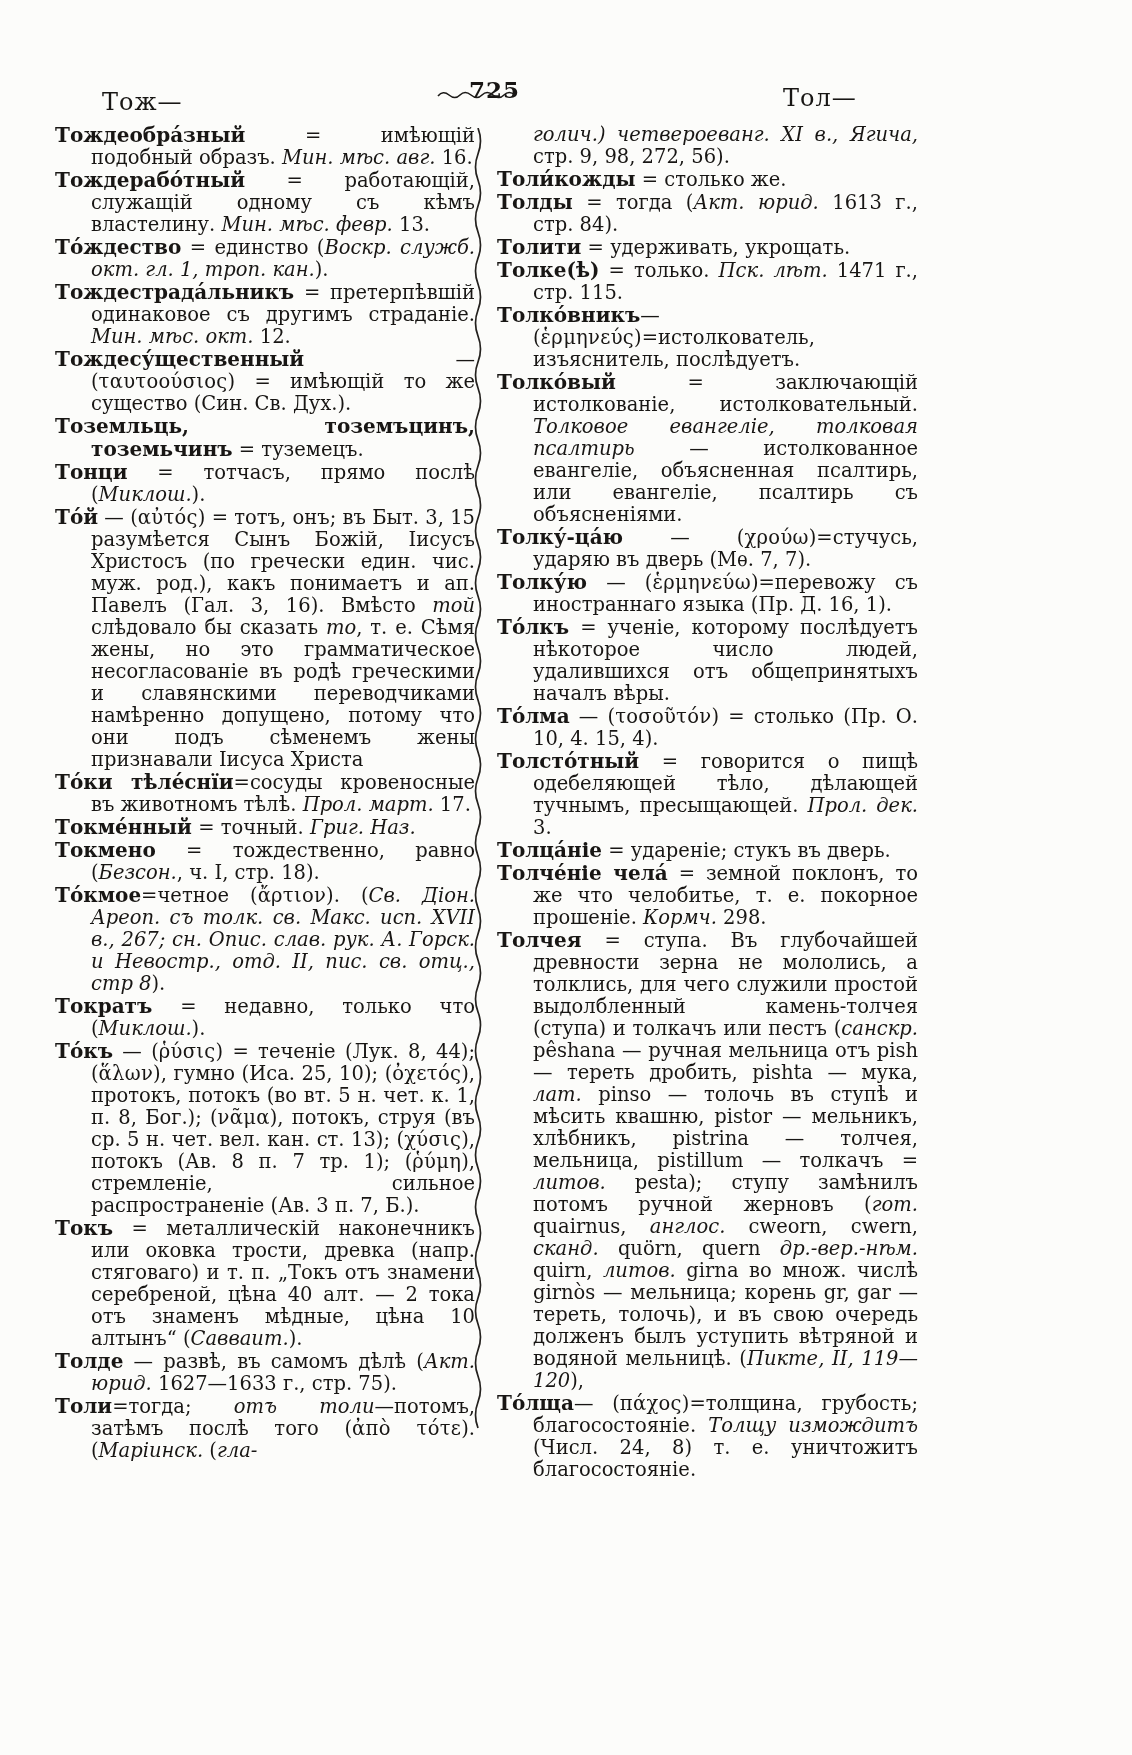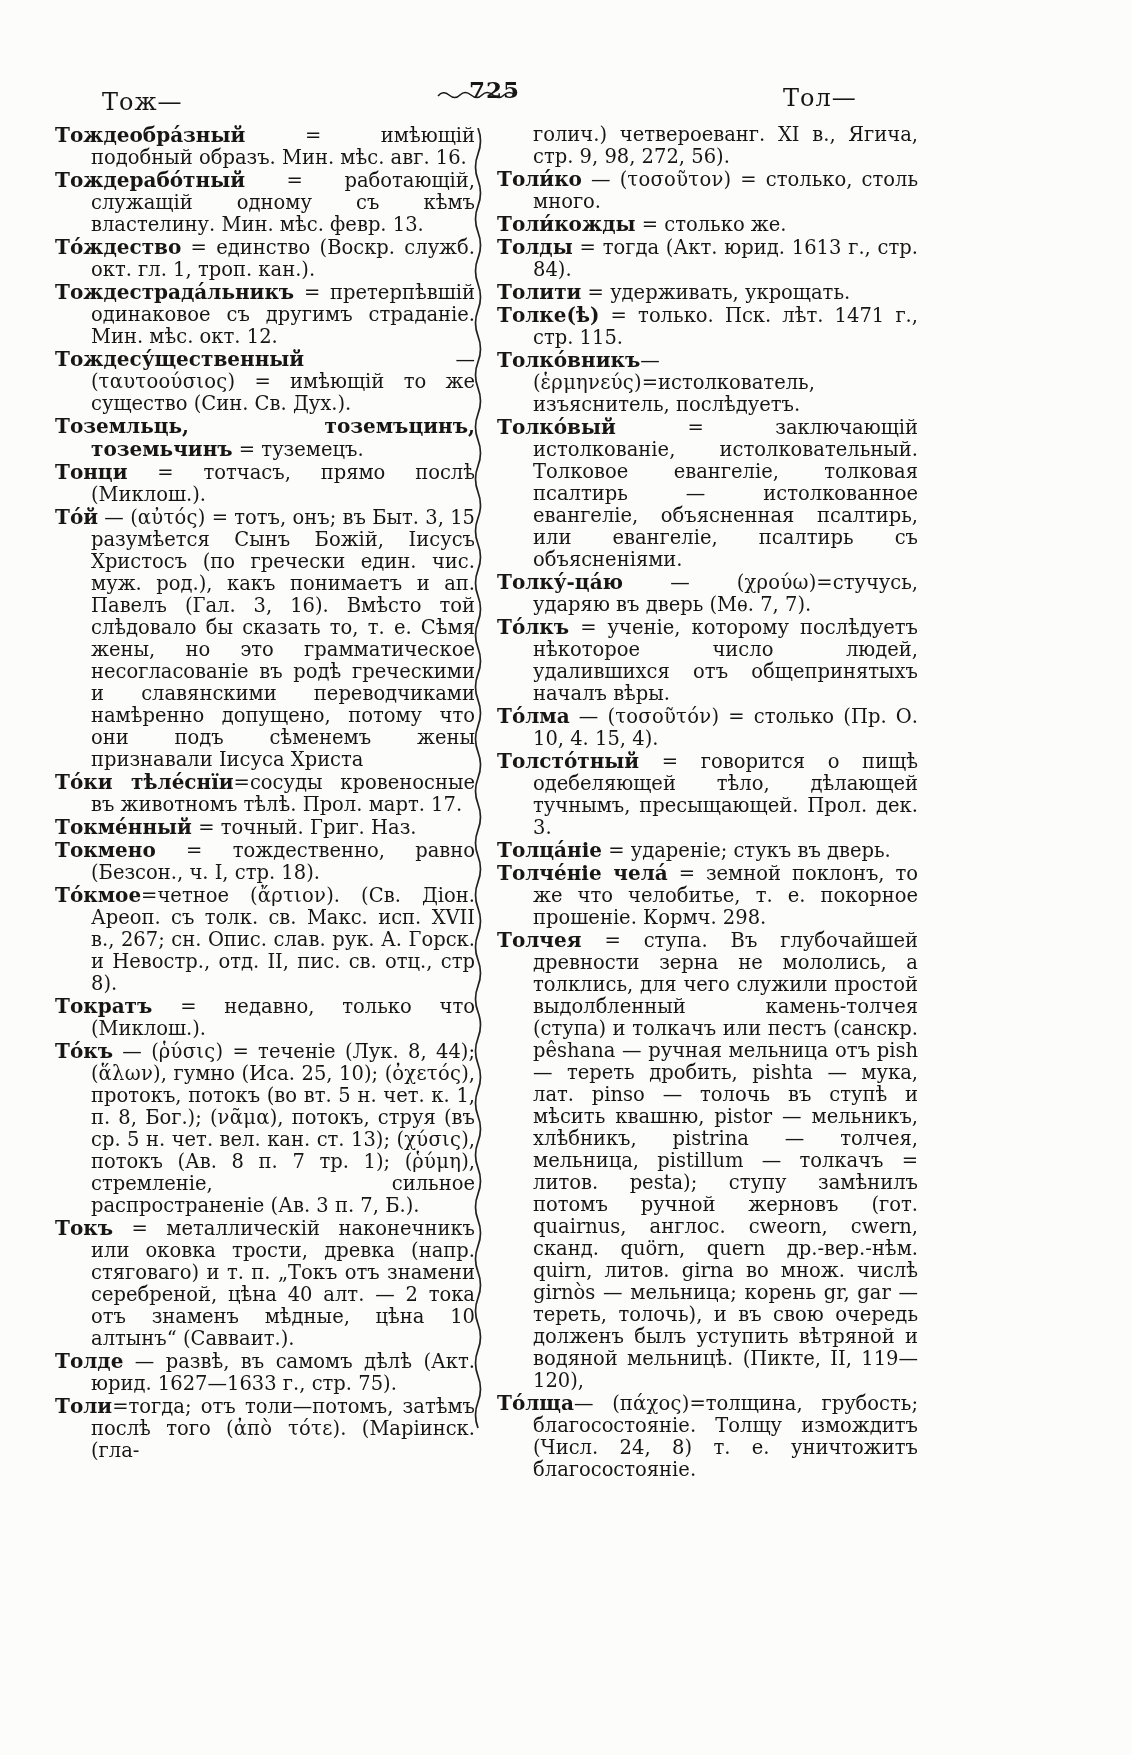--- a/index.html
+++ b/index.html
@@ -23,21 +23,21 @@
     position:absolute;top:124px;width:420px;
     font-size:19.5px;line-height:22px;
     text-align:justify;
   }
   .column.left{left:55px;}
   .column.right{left:497px;width:421px;}
   .divider{position:absolute;top:128px;left:472px;}
   .entry{margin:0;padding-left:36px;text-indent:-36px;}
   .entry.cont{text-indent:0;}
   .hw{font-weight:bold;font-size:20px;}
-  .it{}
+  .it{font-style:italic;}
   .gk{font-style:normal;letter-spacing:.3px;}
 </style>
 </head>
 <body>
 
 <div class="page-number">725</div>
 
 <svg class="pn-squiggle" width="88" height="12" viewBox="0 0 88 12">
   <path d="M2 7 q5 -6 11 -1 t11 0 t11 0 t11 0 t11 0 t11 0 t11 0" fill="none" stroke="#1c1a18" stroke-width="1.6"></path>
 </svg>
@@ -63,28 +63,28 @@
     <p class="entry"><span class="hw">Токмено</span><span> = тождественно, равно (</span><span class="it">Безсон.</span><span>, ч. I, стр. 18).</span></p>
     <p class="entry"><span class="hw">То́кмое</span><span>=четное (</span><span class="gk">ἄρτιον</span><span>). (</span><span class="it">Св. Діон. Ареоп. съ толк. св. Макс. исп. XVII в., 267; сн. Опис. слав. рук. А. Горск. и Невостр., отд. II, пис. св. отц., стр 8</span><span>).</span></p>
     <p class="entry"><span class="hw">Тократъ</span><span> = недавно, только что (</span><span class="it">Миклош.</span><span>).</span></p>
     <p class="entry"><span class="hw">То́къ</span><span> — (</span><span class="gk">ῥύσις</span><span>) = теченіе (Лук. 8, 44); (</span><span class="gk">ἅλων</span><span>), гумно (Иса. 25, 10); (</span><span class="gk">ὀχετός</span><span>), протокъ, потокъ (во вт. 5 н. чет. к. 1, п. 8, Бог.); (</span><span class="gk">νᾶμα</span><span>), потокъ, струя (въ ср. 5 н. чет. вел. кан. ст. 13); (</span><span class="gk">χύσις</span><span>), потокъ (Ав. 8 п. 7 тр. 1); (</span><span class="gk">ῥύμη</span><span>), стремленіе, сильное распространеніе (Ав. 3 п. 7, Б.).</span></p>
     <p class="entry"><span class="hw">Токъ</span><span> = металлическій наконечникъ или оковка трости, древка (напр. стяговаго) и т. п. „Токъ отъ знамени серебреной, цѣна 40 алт. — 2 тока отъ знаменъ мѣдные, цѣна 10 алтынъ“ (</span><span class="it">Савваит.</span><span>).</span></p>
     <p class="entry"><span class="hw">Толде</span><span> — развѣ, въ самомъ дѣлѣ (</span><span class="it">Акт. юрид.</span><span> 1627—1633 г., стр. 75).</span></p>
     <p class="entry"><span class="hw">Толи</span><span>=тогда; </span><span class="it">отъ толи</span><span>—потомъ, затѣмъ послѣ того (</span><span class="gk">ἀπὸ τότε</span><span>). (</span><span class="it">Маріинск.</span><span> (</span><span class="it">гла-</span></p>
   </div>
 <div class="column right">
     <p class="entry cont"><span class="it">голич.) четвероеванг. XI в., Ягича,</span><span> стр. 9, 98, 272, 56).</span></p>
-    <p class="entry"><span class="hw">Толи́ко</span><span> — (</span><span class="gk">τοσοῦτον</span><span>) = столько, столь много.</span></p>
     <p class="entry"><span class="hw">Толи́кожды</span><span> = столько же.</span></p>
     <p class="entry"><span class="hw">Толды</span><span> = тогда (</span><span class="it">Акт. юрид.</span><span> 1613 г., стр. 84).</span></p>
     <p class="entry"><span class="hw">Толити</span><span> = удерживать, укрощать.</span></p>
     <p class="entry"><span class="hw">Толке(ѣ)</span><span> = только. </span><span class="it">Пск. лѣт.</span><span> 1471 г., стр. 115.</span></p>
     <p class="entry"><span class="hw">Толко́вникъ</span><span>— (</span><span class="gk">ἑρμηνεύς</span><span>)=истолкователь, изъяснитель, послѣдуетъ.</span></p>
     <p class="entry"><span class="hw">Толко́вый</span><span> = заключающій истолкованіе, истолковательный. </span><span class="it">Толковое евангеліе, толковая псалтирь</span><span> — истолкованное евангеліе, объясненная псалтирь, или евангеліе, псалтирь съ объясненіями.</span></p>
     <p class="entry"><span class="hw">Толку́-ца́ю</span><span> — (</span><span class="gk">χρούω</span><span>)=стучусь, ударяю въ дверь (Мѳ. 7, 7).</span></p>
+    <p class="entry"><span class="hw">Толку́ю</span><span> — (</span><span class="gk">ἑρμηνεύω</span><span>)=перевожу съ иностраннаго языка (Пр. Д. 16, 1).</span></p>
     <p class="entry"><span class="hw">То́лкъ</span><span> = ученіе, которому послѣдуетъ нѣкоторое число людей, удалившихся отъ общепринятыхъ началъ вѣры.</span></p>
     <p class="entry"><span class="hw">То́лма</span><span> — (</span><span class="gk">τοσοῦτόν</span><span>) = столько (Пр. О. 10, 4. 15, 4).</span></p>
     <p class="entry"><span class="hw">Толсто́тный</span><span> = говорится о пищѣ одебеляющей тѣло, дѣлающей тучнымъ, пресыщающей. </span><span class="it">Прол. дек.</span><span> 3.</span></p>
     <p class="entry"><span class="hw">Толца́ніе</span><span> = удареніе; стукъ въ дверь.</span></p>
     <p class="entry"><span class="hw">Толче́ніе чела́</span><span> = земной поклонъ, то же что челобитье, т. е. покорное прошеніе. </span><span class="it">Кормч.</span><span> 298.</span></p>
     <p class="entry"><span class="hw">Толчея</span><span> = ступа. Въ глубочайшей древности зерна не мололись, а толклись, для чего служили простой выдолбленный камень-толчея (ступа) и толкачъ или пестъ (</span><span class="it">санскр.</span><span> pêshana — ручная мельница отъ pish — тереть дробить, pishta — мука, </span><span class="it">лат.</span><span> pinso — толочь въ ступѣ и мѣсить квашню, pistor — мельникъ, хлѣбникъ, pistrina — толчея, мельница, pistillum — толкачъ = </span><span class="it">литов.</span><span> pesta); ступу замѣнилъ потомъ ручной жерновъ (</span><span class="it">гот.</span><span> quairnus, </span><span class="it">англос.</span><span> cweorn, cwern, </span><span class="it">сканд.</span><span> quörn, quern </span><span class="it">др.-вер.-нѣм.</span><span> quirn, </span><span class="it">литов.</span><span> girna во множ. числѣ girnòs — мельница; корень gr, gar — тереть, толочь), и въ свою очередь долженъ былъ уступить вѣтряной и водяной мельницѣ. (</span><span class="it">Пикте, II, 119—120</span><span>),</span></p>
     <p class="entry"><span class="hw">То́лща</span><span>— (</span><span class="gk">πάχος</span><span>)=толщина, грубость; благосостояніе. </span><span class="it">Толщу измождитъ</span><span> (Числ. 24, 8) т. е. уничтожитъ благосостояніе.</span></p>
   </div>
 
 </body></html>

